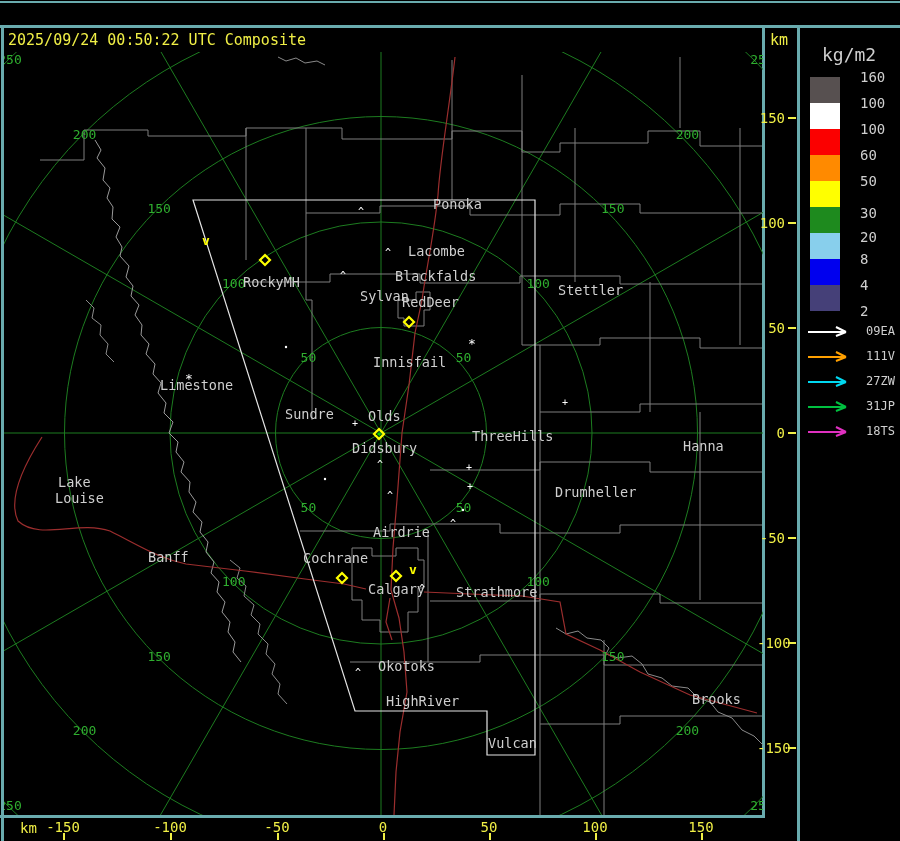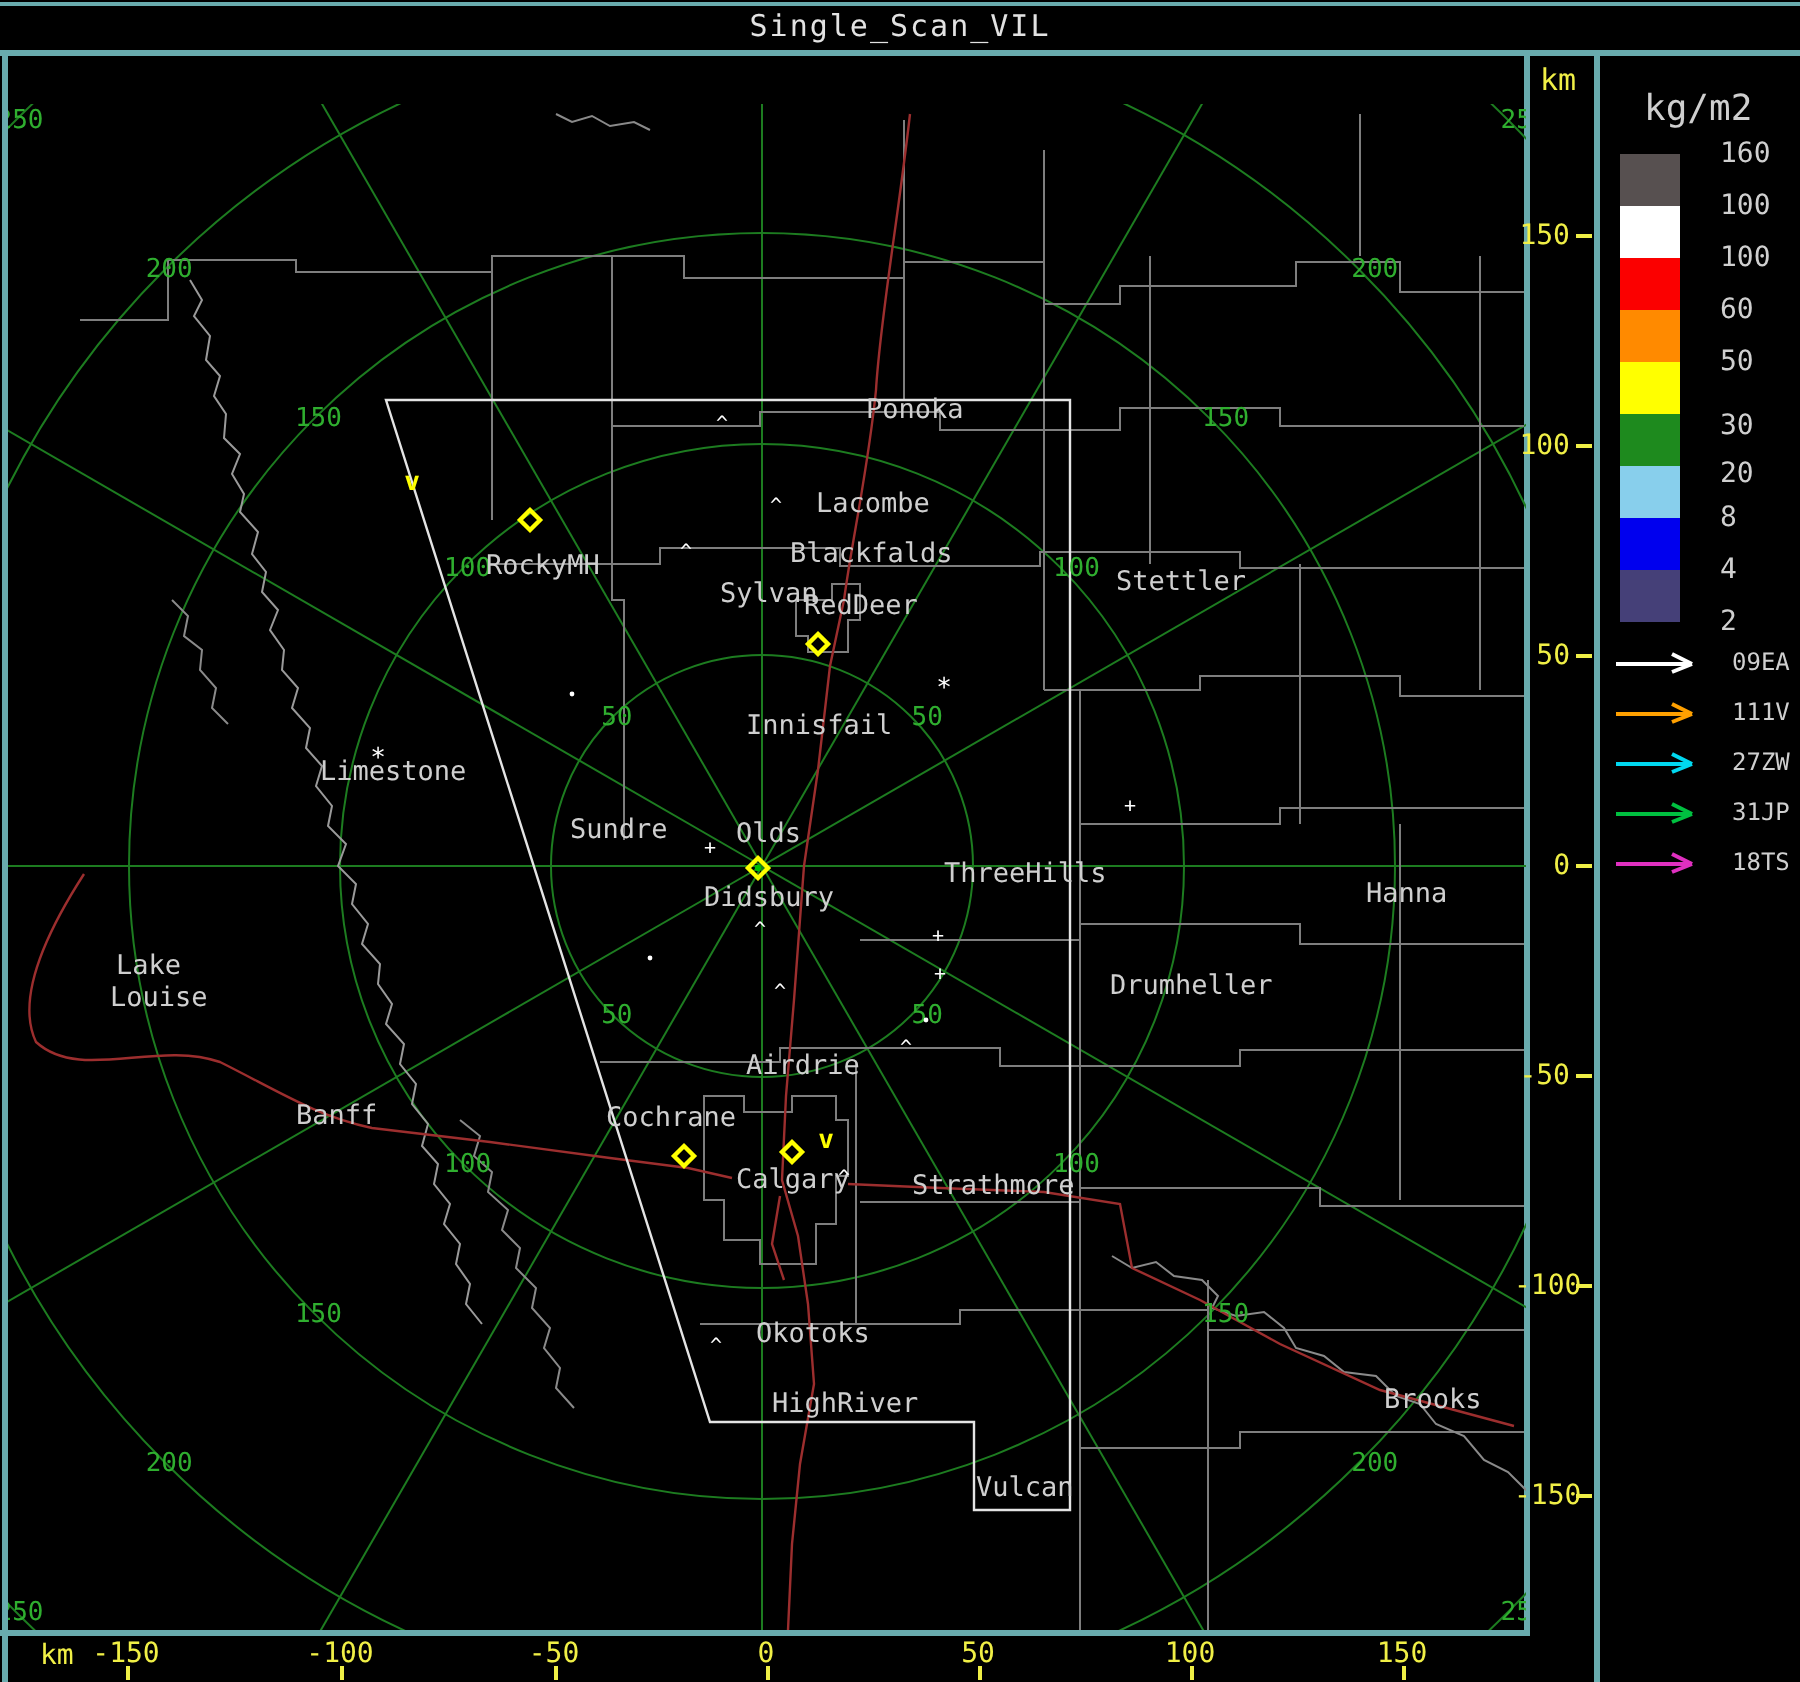--- a/index.html
+++ b/index.html
@@ -31,21 +31,21 @@
 <body>
 <div id="app">
 
   <div class="tealline" style="left:0;top:1px;width:900px;height:2px;"></div>
   <div class="tealline" style="left:0;top:25px;width:900px;height:3px;"></div>
   <div class="tealline" style="left:1px;top:28px;width:3px;height:813px;"></div>
   <div class="tealline" style="left:762px;top:28px;width:3px;height:790px;"></div>
   <div class="tealline" style="left:0;top:815px;width:765px;height:3px;"></div>
   <div class="tealline" style="left:797px;top:28px;width:3px;height:813px;"></div>
 
-  <div id="title">Single_Scan_VIL</div>
+  <div id="stamp" class="ylw">2025/09/24 00:50:22 UTC Composite</div>
   <div id="km-right-top" class="ylw">km</div>
 
   <svg id="radar-svg" width="900" height="841" style="position:absolute;left:0;top:0;">
       <defs>
         <clipPath id="mapclip">
           <rect x="4" y="52" width="759" height="763"></rect>
         </clipPath>
       </defs>
       <g clip-path="url(#mapclip)">
         <line x1="381" y1="433" x2="981" y2="433" stroke="#1d7c20" stroke-width="1"></line>

